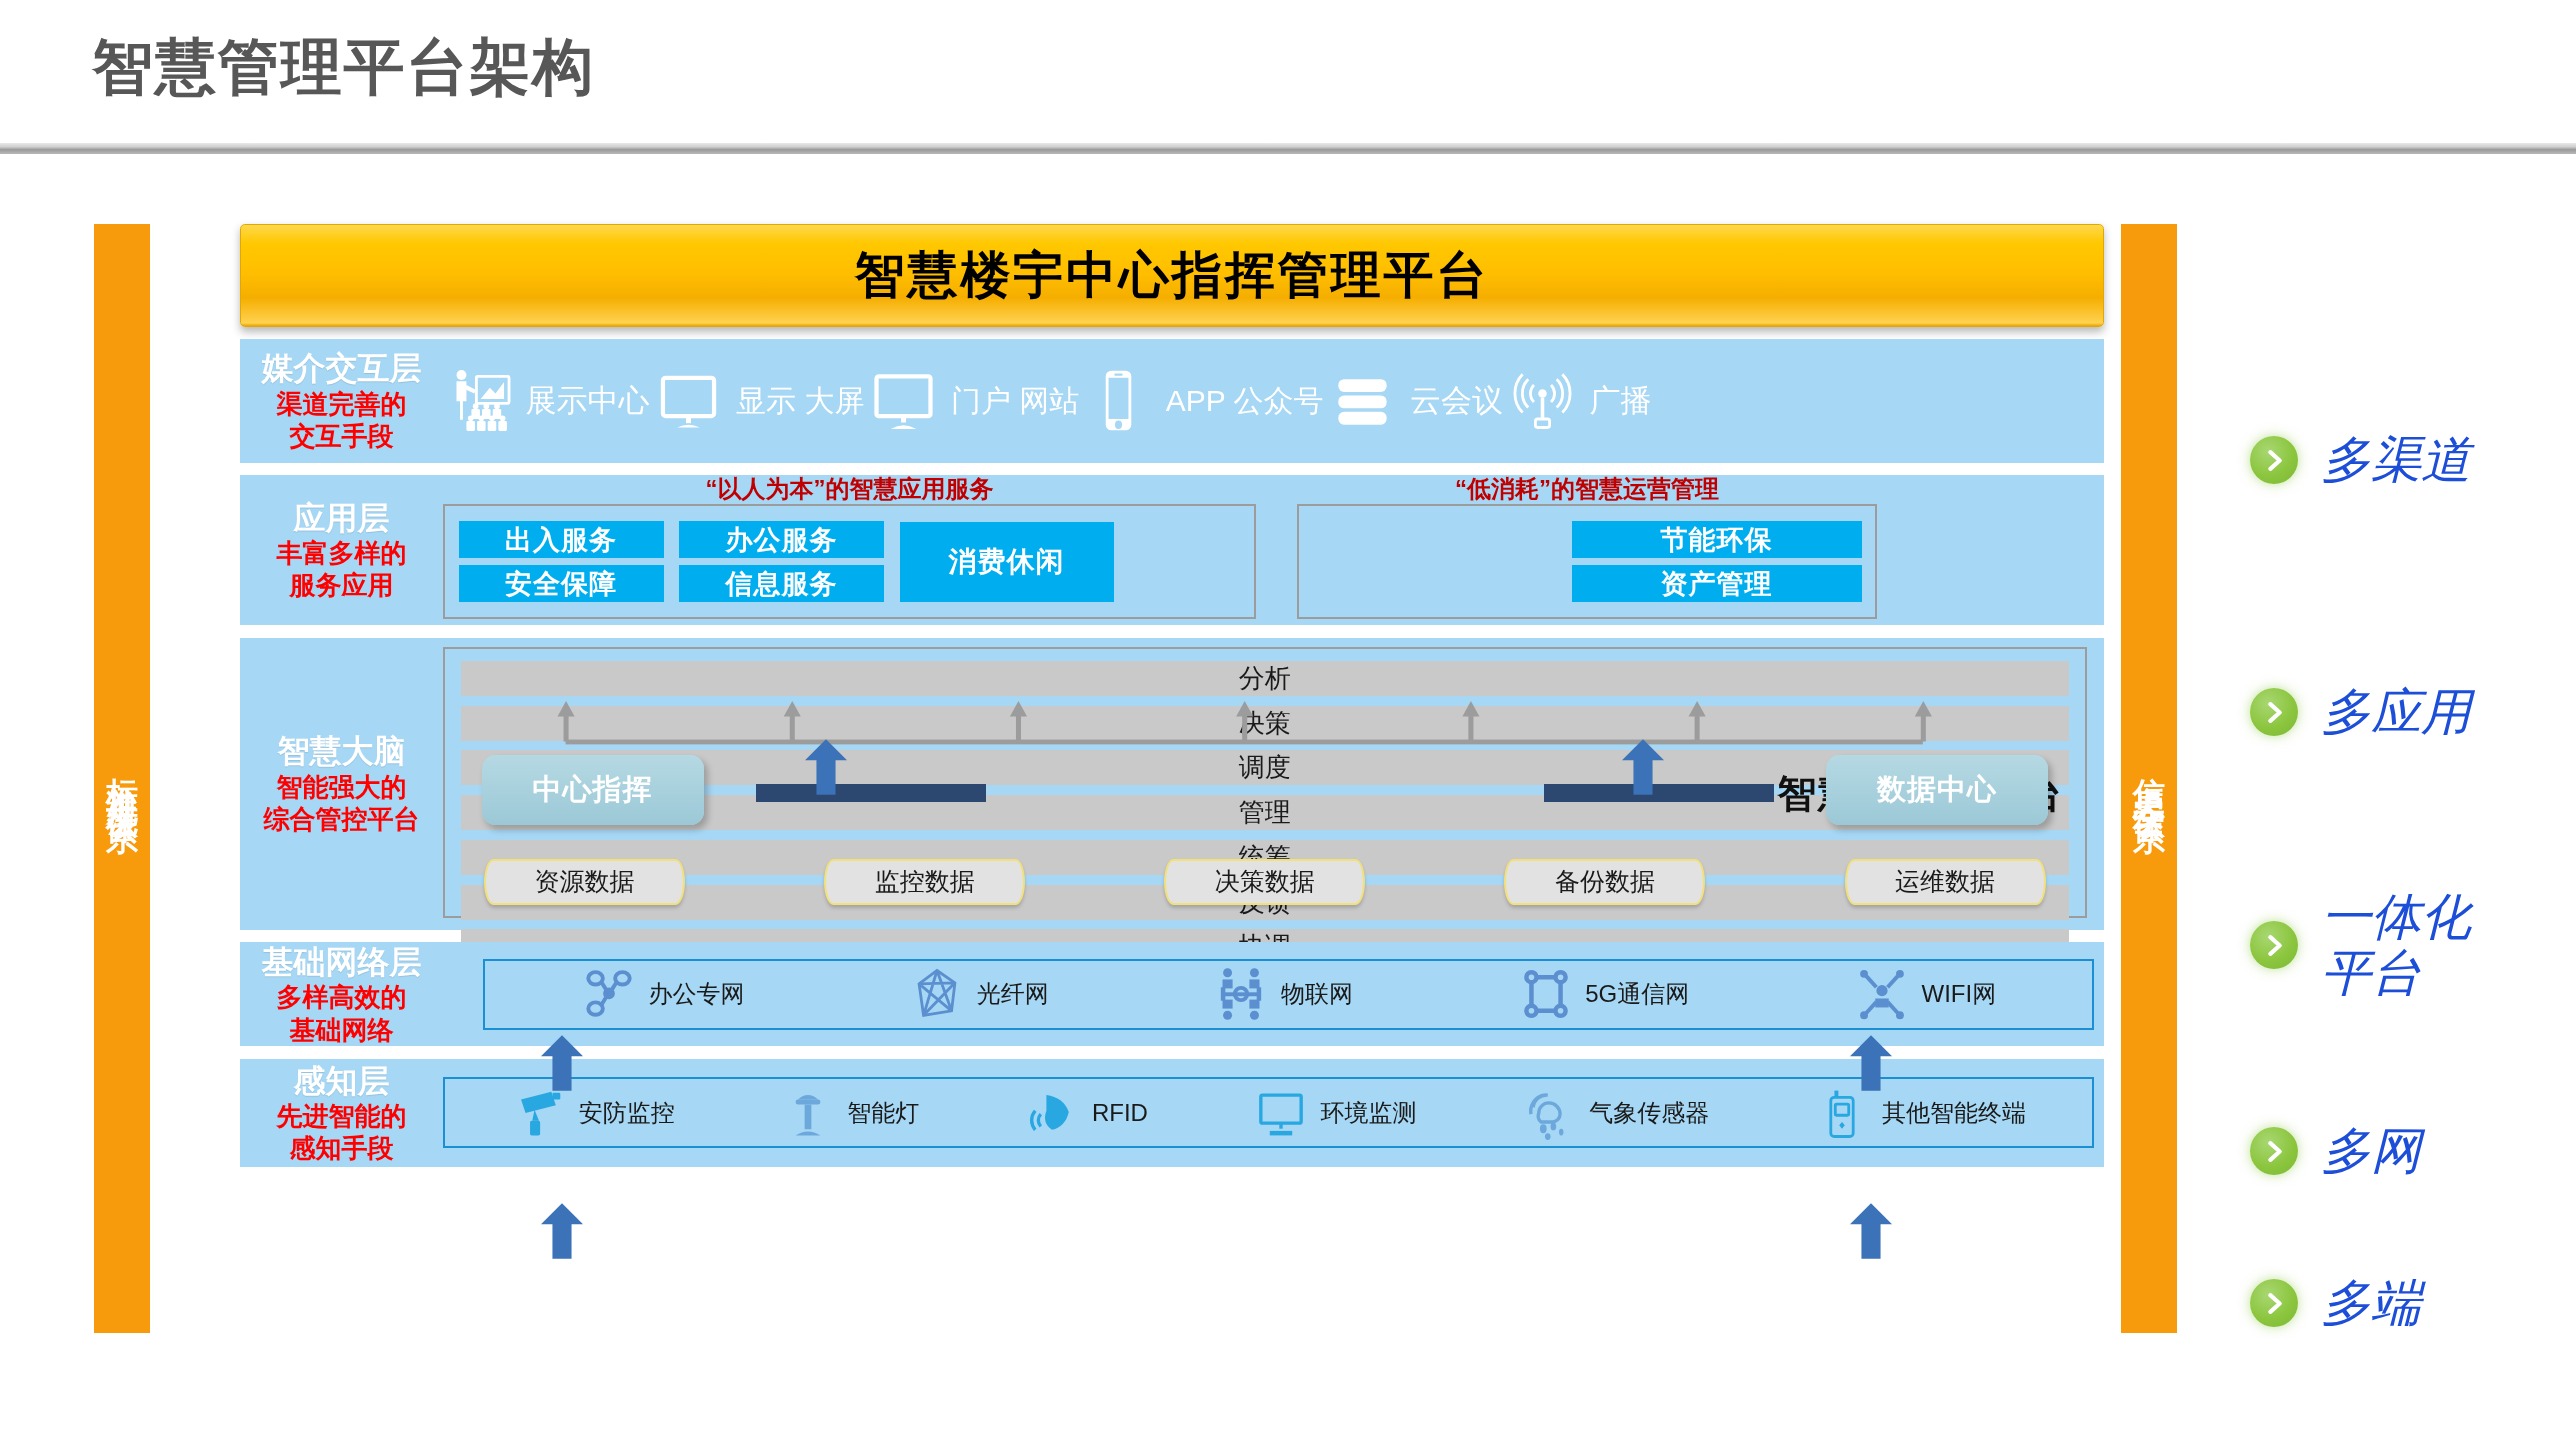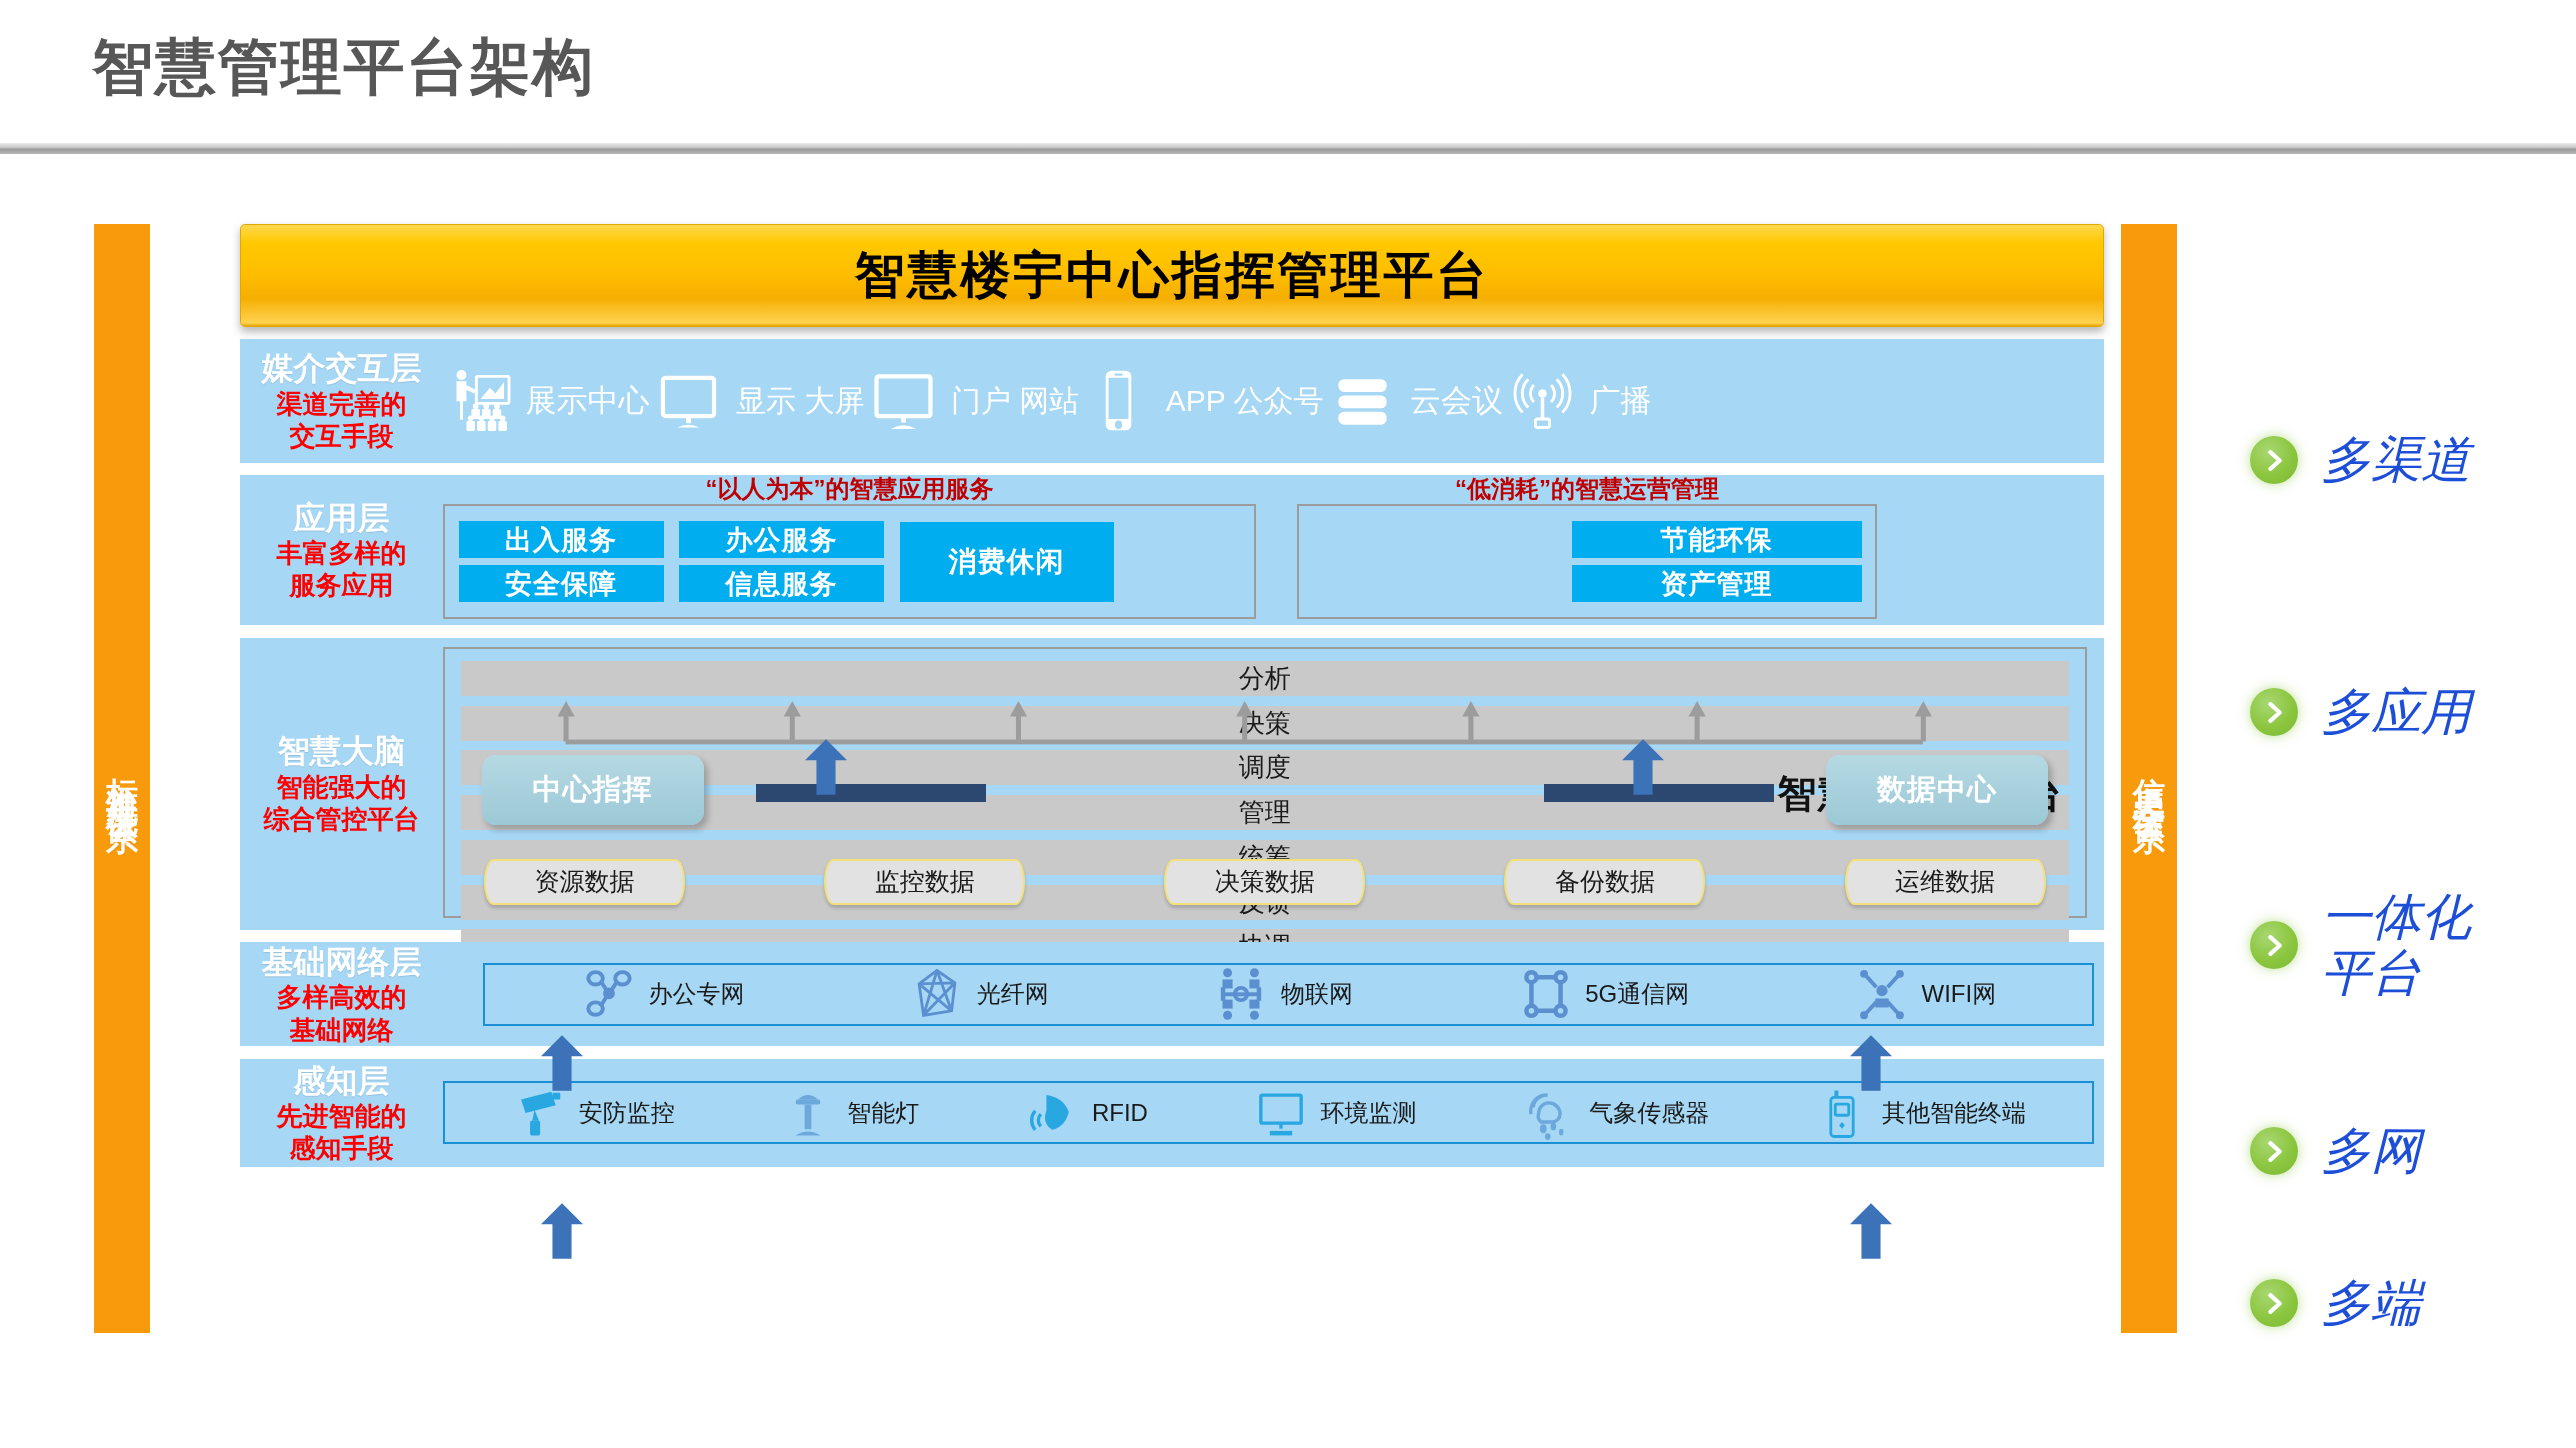--- a/index.html
+++ b/index.html
@@ -166,21 +166,21 @@
     border: 2.9px solid #F2E07A;
     border-radius: 13.5px / 33px;
     display: flex; align-items: center; justify-content: center;
     color: #1A1A1A; font-size: 25px; white-space: nowrap;
     box-shadow: 0 2.9px 3.9px rgba(0,0,0,.18);
   }
 
   
   #layer-net { height: 104px; gap: 40px; }
   .inner-strip {
-    flex: 1; margin-right: 10px; height: 63px;
+    flex: 1; margin-right: 10px; height: 71px;
     border: 2.9px solid #1B8FD4; background: #A6D7F4;
     display: flex; align-items: center; justify-content: space-around;
     padding: 0 13.5px;
   }
   .strip-item { display: flex; align-items: center; gap: 11.6px; }
   .strip-item .si-label { color: #1A1A1A; font-size: 24px; white-space: nowrap; }
   .strip-icon { width: 56px; height: 56px; flex: 0 0 56px; }
   .strip-icon svg { width: 100%; height: 100%; display: block; }
 
   

